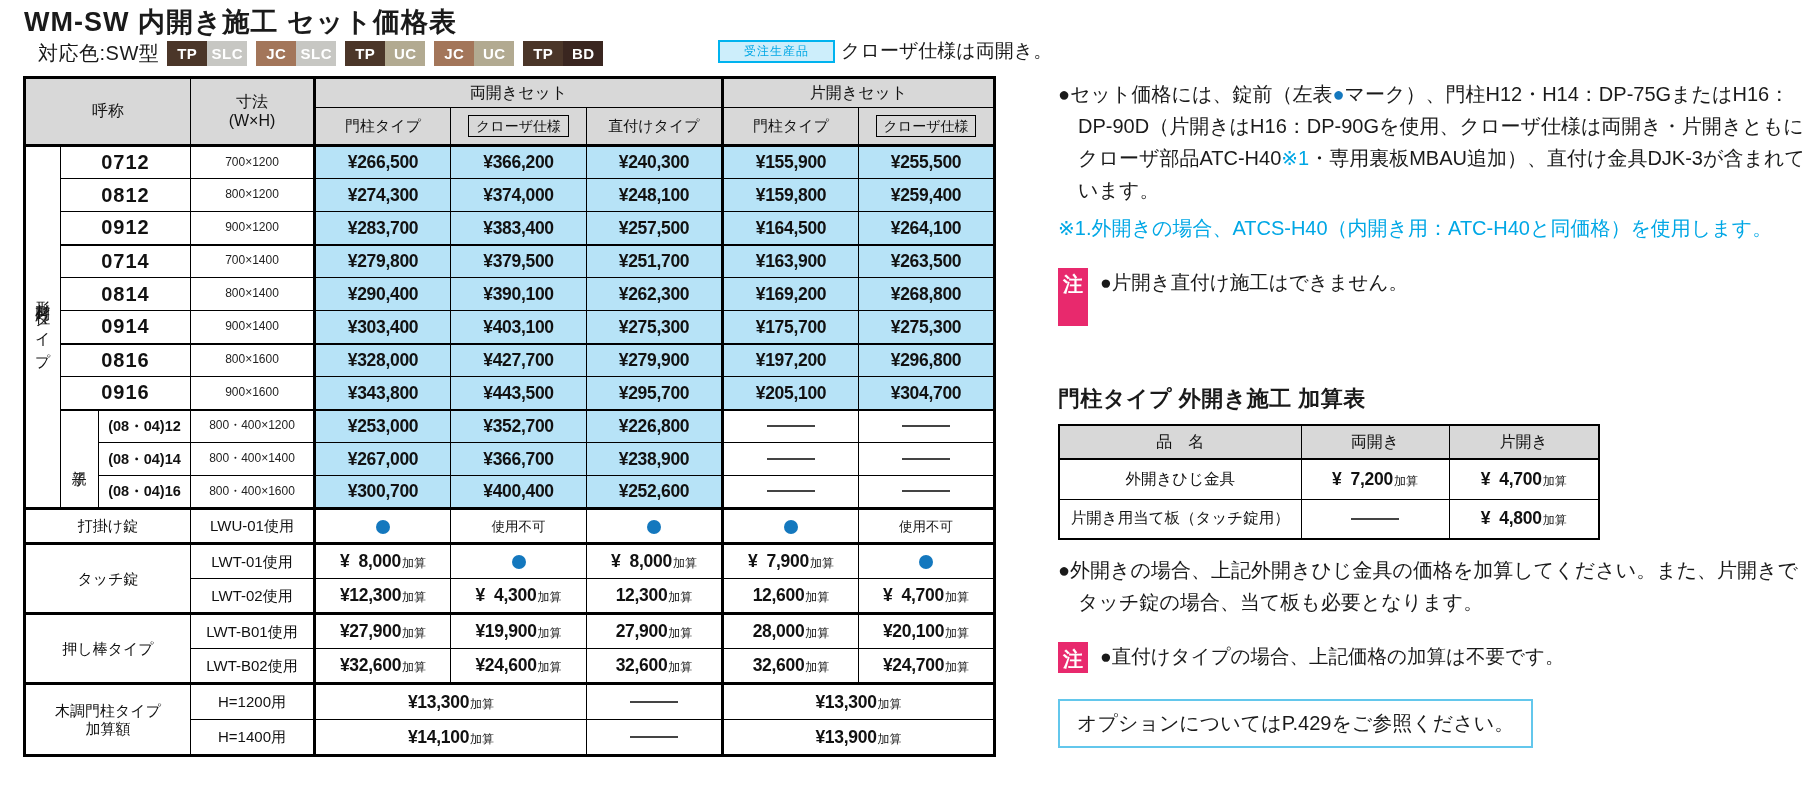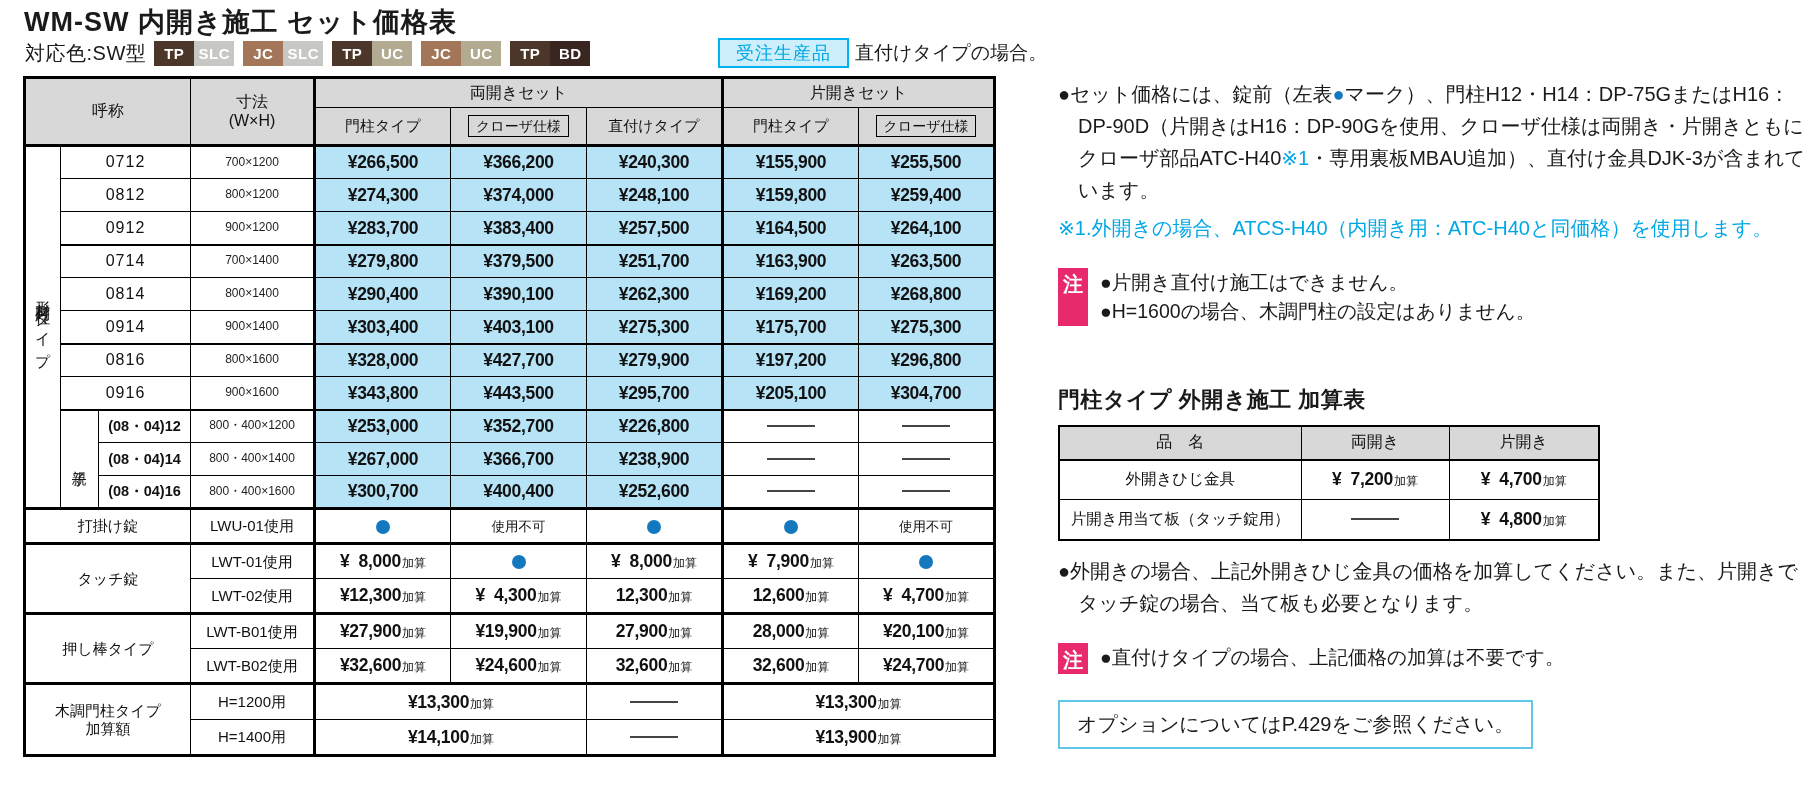--- a/index.html
+++ b/index.html
@@ -3,50 +3,50 @@
 <meta charset="utf-8">
 <style>
   html,body{margin:0;padding:0;}
   body{
     position:relative;width:1814px;height:792px;background:#fff;
     font-family:"Liberation Sans","DejaVu Sans",sans-serif;color:#111;
     overflow:hidden;
   }
   
   #page-title{position:absolute;left:24px;top:4px;font-size:27px;font-weight:600;letter-spacing:1px;color:#1a1a1a;margin:0;}
-  #subtitle-row{position:absolute;left:25px;top:40px;display:flex;align-items:center;gap:8px;}
+  #subtitle-row{position:absolute;left:38px;top:40px;display:flex;align-items:center;gap:8px;}
   #color-label{font-size:20px;color:#1a1a1a;letter-spacing:.5px;}
   #chips{display:flex;align-items:center;gap:9px;}
   .chip-pair{display:flex;}
   .chip{width:40px;height:25px;display:flex;align-items:center;justify-content:center;
         color:#fff;font-size:15px;font-weight:600;letter-spacing:.5px;}
   #order-row{position:absolute;left:718px;top:38px;display:flex;align-items:center;gap:6px;}
-  .order-badge{border:2px solid #00b3ef;background:#cdeefb;color:#00a7e5;font-size:18px;
-               padding:1px 16px;letter-spacing:1px;}
+  .order-badge{border:2px solid #00b3ef;background:#cdeefb;color:#00a7e5;font-size:12px;
+               padding:1px 24px;letter-spacing:1px;}
   .order-note{font-size:19px;color:#1a1a1a;}
   
   #main-table{position:absolute;left:23px;top:76px;border-collapse:collapse;table-layout:fixed;
               border:3px solid #000;}
   #main-table th,#main-table td{border:1.6px solid #000;padding:0;text-align:center;
               vertical-align:middle;line-height:1.15;overflow:hidden;}
   #main-table thead th{background:#d8d8d8;font-weight:500;font-size:15px;}
   #main-table thead{border-bottom:3px solid #000;}
   #main-table tr.h1{height:30px;}
   #main-table tr.h1 th{font-size:16px;}
   #main-table tr.h2{height:38px;}
   #main-table tbody tr{height:33px;}
   #main-table tbody tr.rl{height:35px;}
   #main-table tbody tr.rw{height:36px;}
   #main-table tr.sep>td{border-top-width:3px;}
   #main-table tr.sep2>td{border-top-width:2.5px;}
   #main-table .bL{border-left-width:3px;}
   .boxed{display:inline-block;border:1.3px solid #000;padding:2px 7px;font-size:14px;background:transparent;}
   .vcell{background:#fff;}
   .vtext{writing-mode:vertical-rl;text-orientation:upright;font-size:15px;letter-spacing:3px;display:inline-block;}
-  .name{font-weight:400;font-size:16px;letter-spacing:1px;}
+  .name{font-weight:700;font-size:20px;letter-spacing:1px;}
   .name2{font-weight:700;font-size:14.5px;}
   .size{font-size:12px;font-weight:400;color:#222;}
   .model{font-size:15px;}
   .lockLabel{font-size:15px;}
   .bb{background:#b7e3f7;}
   .pr{font-weight:700;font-size:17.5px;white-space:pre;letter-spacing:-0.3px;}
   .sfx{font-size:12px;font-weight:400;margin-left:1px;}
   .dot{display:inline-block;width:14px;height:14px;border-radius:50%;background:#1478be;vertical-align:middle;}
   .dash{display:inline-block;width:48px;border-top:2.2px solid #444;vertical-align:4px;}
   .na{font-size:13.5px;}
@@ -101,21 +101,21 @@
       </span>
       <span class="chip-pair">
         <span class="chip" style="background: rgb(75, 54, 41);">TP</span>
         <span class="chip" style="background: rgb(58, 38, 32);">BD</span>
       </span>
     </span>
 </div>
 
 <div id="order-row">
   <span class="order-badge">受注生産品</span>
-  <span class="order-note">直付けタイプの場合。</span>
+  <span class="order-note">クローザ仕様は両開き。</span>
 </div>
 
 <table id="main-table">
   <colgroup>
     <col style="width:36px">
       <col style="width:38px">
       <col style="width:92px">
       <col style="width:124px">
     <col style="width:136px">
       <col style="width:136px">
@@ -306,21 +306,20 @@
 </table>
 
 <div id="right-panel">
   <p class="para hang1" id="para1"><span class="">●セット価格には、錠前（左表</span><span class="seg-dot">●</span><span class="">マーク）、門柱H12・H14：DP-75GまたはH16：DP-90D（片開きはH16：DP-90Gを使用、クローザ仕様は両開き・片開きともにクローザ部品ATC-H40</span><span class="seg-cy">※1</span><span class="">・専用裏板MBAU追加）、直付け金具DJK-3が含まれています。</span></p>
   <p class="para hang2 cyan">※1.外開きの場合、ATCS-H40（内開き用：ATC-H40と同価格）を使用します。</p>
 
   <div class="note-row">
     <div class="note-badge tall">注</div>
     <div class="note-lines">
       <div>●片開き直付け施工はできません。</div>
-      <div>●H=1600の場合、木調門柱の設定はありません。</div>
     </div>
   </div>
 
   <h2 class="sec2">門柱タイプ 外開き施工 加算表</h2>
 
   <table id="add-table">
     <colgroup>
         <col style="width:242px">
         <col style="width:148px">
         <col style="width:150px">

